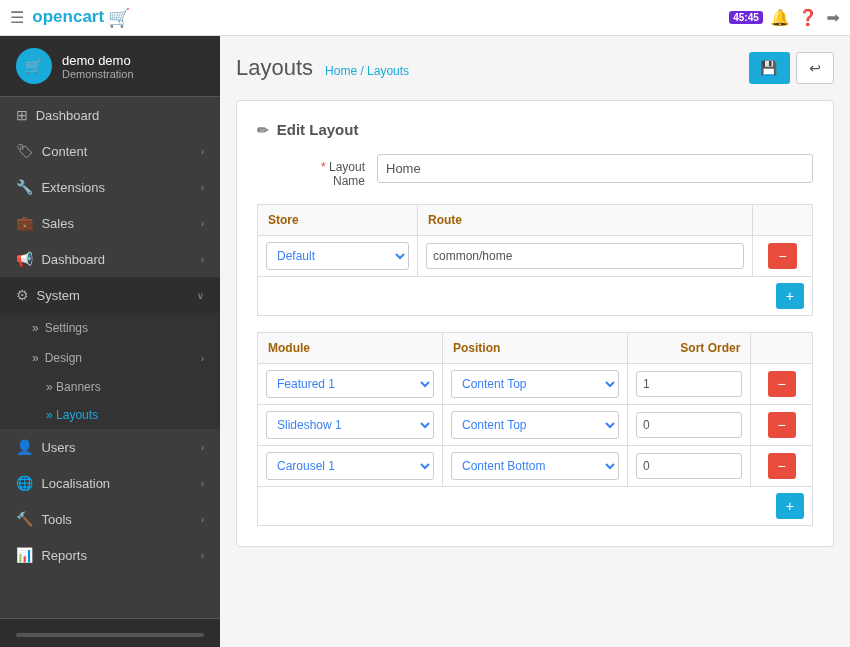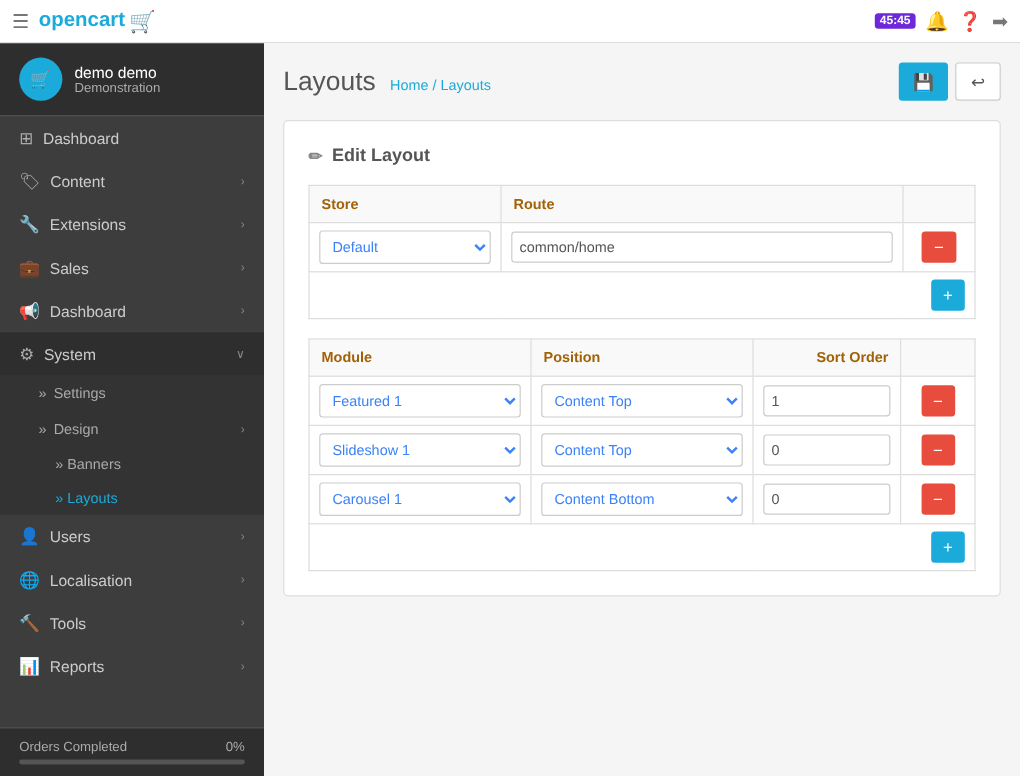--- a/index.html
+++ b/index.html
@@ -368,24 +368,20 @@
       <div class="nav-item">
         <div class="nav-item-left">
           <span class="nav-icon">📊</span>
           <span class="nav-label">Reports</span>
         </div>
         <span class="nav-arrow">›</span>
       </div>
     </div>
 
     <div class="sidebar-footer">
-      <div class="progress-label">
-        <span>Orders Completed</span>
-        <span>0%</span>
-      </div>
       <div class="progress-bar-bg">
         <div class="progress-bar-fill"></div>
       </div>
     </div>
   </div>
 
   <div class="main">
 
     <div class="page-header">
       <div class="page-title-area">
@@ -401,20 +397,26 @@
         <button class="btn-default">↩</button>
       </div>
     </div>
 
     <div class="card">
       <div class="card-title">
         <span class="edit-icon">✏</span>
         <span>Edit Layout</span>
       </div>
 
+      <div class="form-group">
+        <label class="form-label">
+          <span style="color:#e74c3c;">* </span>Layout<br>Name
+        </label>
+        <input type="text" class="form-control" value="Home" style="">
+      </div>
 
       <table class="layout-table">
         <thead>
           <tr>
             <th>Store</th>
             <th>Route</th>
             <th class="action-col"></th>
           </tr>
         </thead>
         <tbody>

